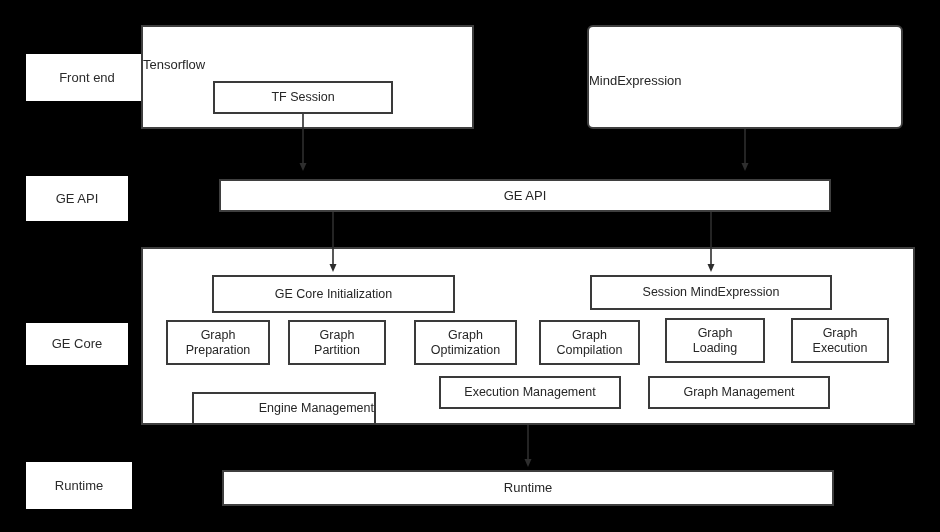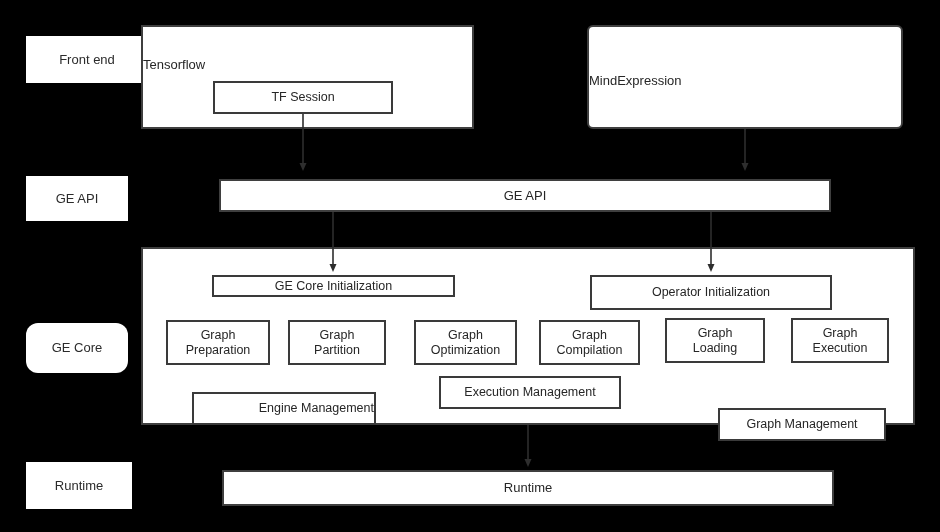--- a/index.html
+++ b/index.html
@@ -62,29 +62,29 @@
     width: 940px;
     height: 532px;
     pointer-events: none;
   }
 </style>
 </head>
 <body>
 
 <div id="canvas">
 
-  <div class="box label-box" style="left:26px; top:36px; width:122px; height:47px;">
+  <div class="box label-box" style="left:26px; top:54px; width:122px; height:47px;">
     <span>Front end</span>
   </div>
 
   <div class="box label-box" style="left:26px; top:176px; width:102px; height:45px;">
     <span>GE API</span>
   </div>
 
-  <div class="box label-box" style="left:26px; top:323px; width:102px; height:50px;border-radius:12px;">
+  <div class="box label-box" style="left:26px; top:323px; width:102px; height:42px;">
     <span>GE Core</span>
   </div>
 
   <div class="box label-box" style="left:26px; top:462px; width:106px; height:47px;">
     <span>Runtime</span>
   </div>
 
   <div class="box panel" style="left:141px; top:25px; width:333px; height:104px;">
     <div class="panel-title" style="left:0; right:0; top:30px; font-size:13px;">Tensorflow</div>
   </div>
@@ -95,25 +95,25 @@
   <div class="box panel" style="left:587px; top:25px; width:316px; height:104px;border-radius:6px;">
     <div class="panel-title" style="left:0; right:0; top:46px; font-size:13px;">MindExpression</div>
   </div>
 
   <div class="box bar" style="left:219px; top:179px; width:612px; height:33px;">
     <span>GE API</span>
   </div>
 
   <div class="box panel" style="left:141px; top:247px; width:774px; height:178px;"></div>
 
-  <div class="box inner" style="left:212px; top:275px; width:243px; height:22px;">
+  <div class="box inner" style="left:212px; top:275px; width:243px; height:38px;">
     <span>GE Core Initialization</span>
   </div>
   <div class="box inner" style="left:590px; top:275px; width:242px; height:35px;">
-    <span>Operator Initialization</span>
+    <span>Session MindExpression</span>
   </div>
 
   <div class="box inner" style="left:166px; top:320px; width:104px; height:45px;">
     <span>Graph
 Preparation</span>
   </div>
   <div class="box inner" style="left:288px; top:320px; width:98px; height:45px;">
     <span>Graph
 Partition</span>
   </div>
@@ -133,21 +133,21 @@
     <span>Graph
 Execution</span>
   </div>
 
   <div class="box inner" style="left:192px; top:392px; width:184px; height:33px;justify-content:flex-end;">
     <span>Engine Management</span>
   </div>
   <div class="box inner" style="left:439px; top:376px; width:182px; height:33px;">
     <span>Execution Management</span>
   </div>
-  <div class="box inner" style="left:718px; top:376px; width:168px; height:33px;margin-top:32px;">
+  <div class="box inner" style="left:648px; top:376px; width:182px; height:33px;">
     <span>Graph Management</span>
   </div>
 
   <div class="box bar" style="left:222px; top:470px; width:612px; height:36px;">
     <span>Runtime</span>
   </div>
 
   <svg class="arrows" viewBox="0 0 940 532">
     <defs>
       <marker id="ah" markerWidth="9" markerHeight="9" refX="4.5" refY="4" orient="auto" markerUnits="userSpaceOnUse">

